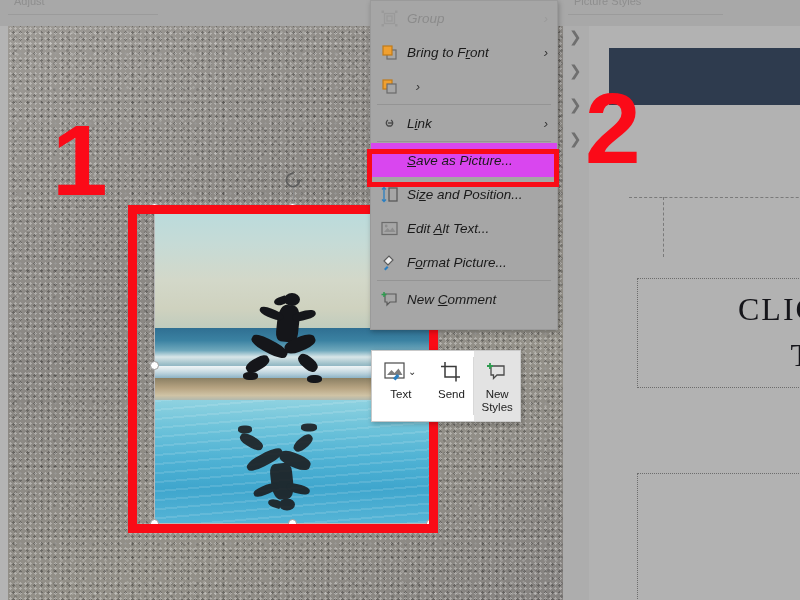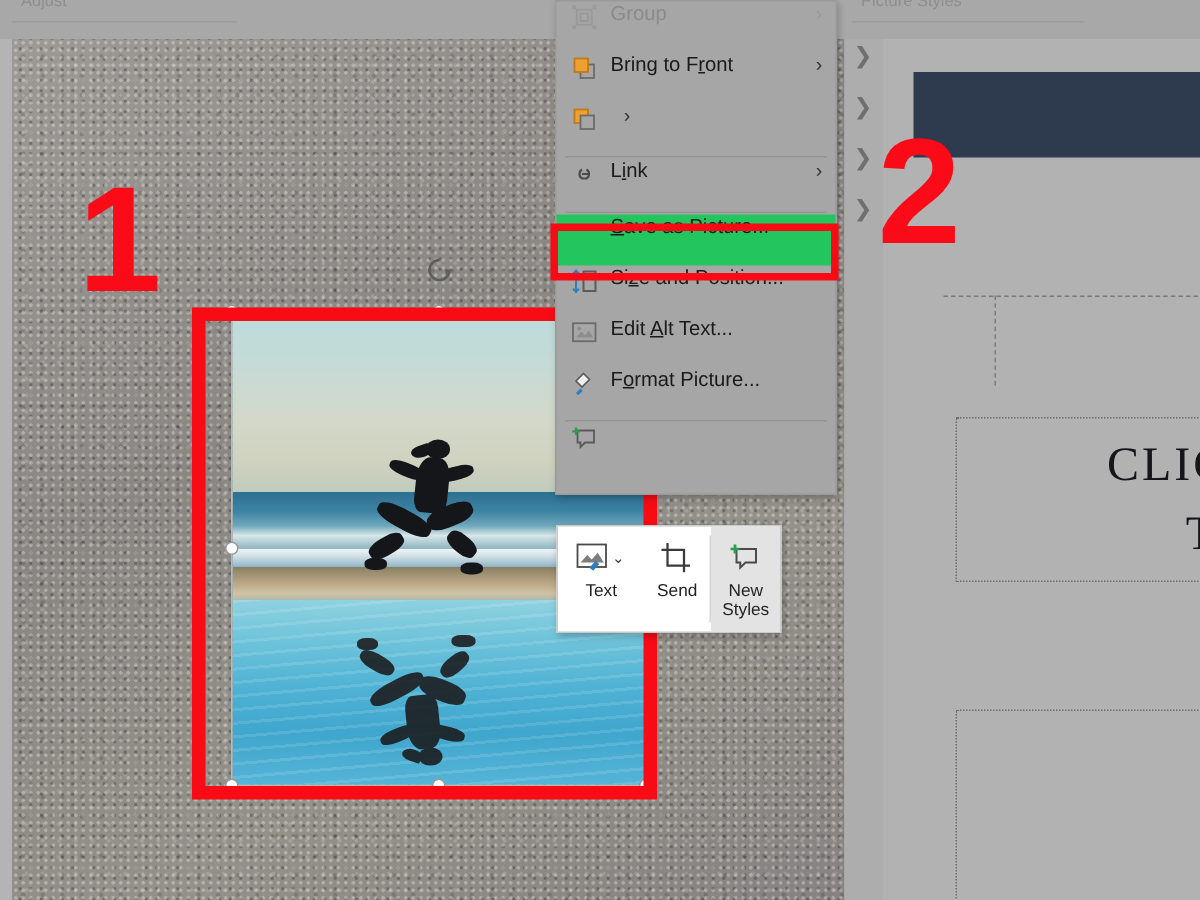--- a/index.html
+++ b/index.html
@@ -135,31 +135,31 @@
 
   
   .ctx-menu {
     position: absolute; left: 370px; top: 0px; width: 188px; height: 330px;
     background: #a6a6a6;
     border: 1px solid #9a9a9a;
     box-shadow: 1px 2px 5px rgba(0,0,0,.25);
     z-index: 20;
   }
   .ctx-item {
-    position: relative; display: flex; align-items: flex-start;
-    height: 34px; padding-left: 10px; color: #1a1a1a; font-size: 13.5px;
+    position: relative; display: flex; align-items: center;
+    height: 34px; padding-left: 10px; color: #1a1a1a; font-size: 13.5px; font-style: italic;
   }
   .ctx-item.disabled { color: #8b8b8b; }
   .ctx-icon { width: 26px; height: 20px; flex: 0 0 26px; display: flex; align-items: center; }
   .ctx-label { flex: 1; white-space: nowrap; }
   .ctx-label u { text-decoration: underline; }
   .ctx-arrow { width: 22px; text-align: center; color: #333; font-size: 13px; }
   .ctx-arrow.dim { color: #9a9a9a; }
   .ctx-sep { height: 1px; background: #949494; margin: 1px 6px; }
-  .ctx-item.highlighted { background: #22c55e; }
+  .ctx-item.highlighted { background: #d946ef; }
 
   .hl-save {
     position: absolute; left: 367px; top: 149px;
     width: 192px; height: 38px;
     border: 5px solid #f90b16;
     z-index: 26; pointer-events: none;
   }
 
   
   .mini-bar {
@@ -386,20 +386,21 @@
 
     <div class="ctx-sep"></div>
 
     <div class="ctx-item">
       <span class="ctx-icon">
         <svg width="18" height="16" viewBox="0 0 18 16">
           <path d="M4 3 h11 v8 h-6 l-3 3 v-3 h-2 z" fill="none" stroke="#5a5a5a" stroke-width="1.2"></path>
           <path d="M3 1 v5 M0.5 3.5 h5" stroke="#2e9b4f" stroke-width="1.5"></path>
         </svg>
       </span>
+      <span class="ctx-label">New <u>C</u>omment</span>
       <span class="ctx-arrow"></span>
     </div>
   </div>
 
   <div class="hl-save"></div>
 
   <div class="mini-bar">
     <div class="mini-btn mb-style">
       <span class="mi">
         <svg width="34" height="22" viewBox="0 0 34 22">

